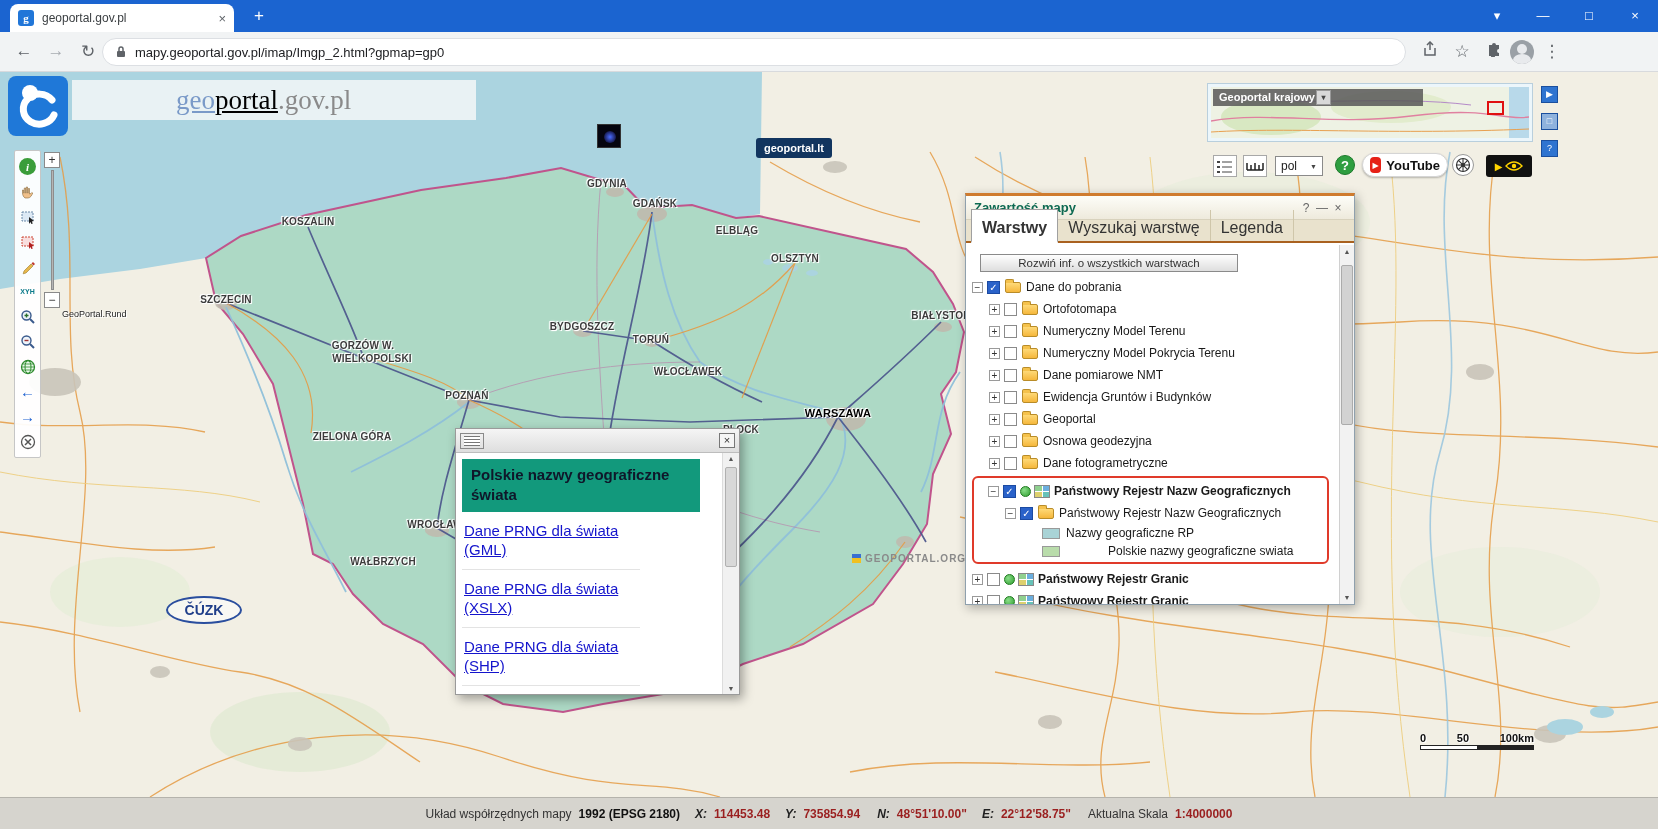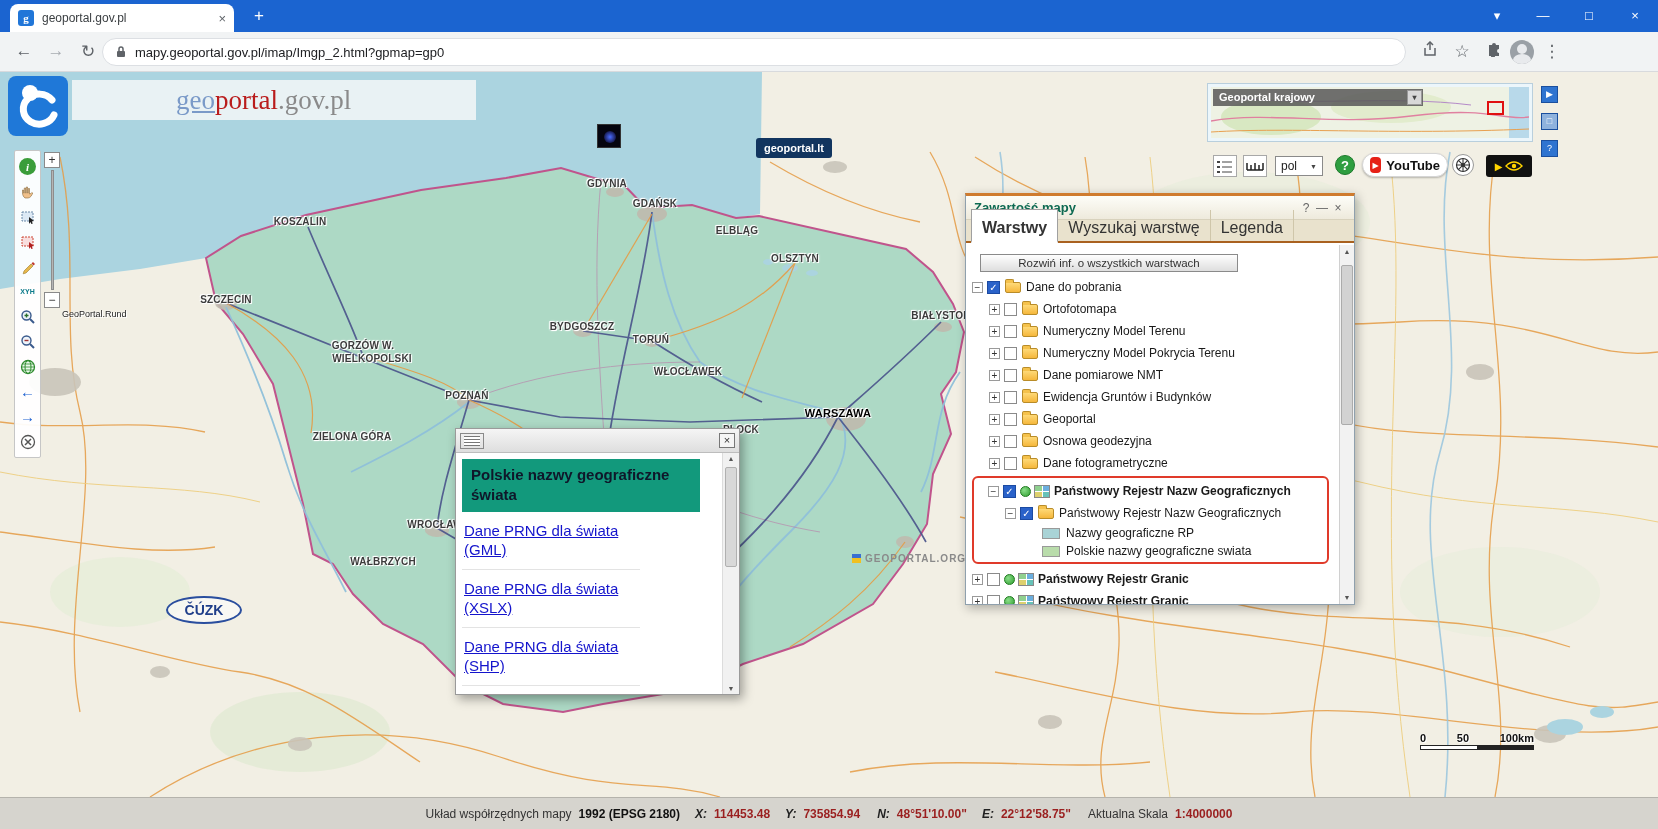--- a/index.html
+++ b/index.html
@@ -24,21 +24,21 @@
 .avatar b{position:absolute;left:3px;top:14px;width:18px;height:12px;border-radius:50%;background:#e8eaed}
 
 .map-area{position:absolute;left:0;top:72px;width:1658px;height:725px;overflow:hidden;background:#f2efe4}
 .city{position:absolute;transform:translate(-50%,-50%);font:700 10px "Liberation Sans",sans-serif;color:#3b3b3b;letter-spacing:.2px;white-space:nowrap;text-shadow:0 0 2px #fff,0 0 3px #fff,1px 1px 0 #fff,-1px -1px 0 #fff;pointer-events:none}
 .city.capital{font-size:11px;color:#000}
 
 .logo-box{position:absolute;left:8px;top:4px}
 .hdr-band{position:absolute;left:72px;top:8px;width:404px;height:40px;background:rgba(250,250,250,.78);display:flex;align-items:center;padding-left:104px}
 .logo-text{font-family:"Liberation Serif",serif;font-size:27px}
 .logo-text .p1{color:#7a9ac8;text-decoration:underline}
-.logo-text .p2{color:#b91c1c;}
+.logo-text .p2{color:#000000;text-decoration:underline}
 .logo-text .sfx{color:#8a8a8a}
 .menu-row{position:absolute;left:72px;top:48px;height:24px;display:flex;gap:3px;align-items:center;background:rgba(250,250,250,.6);padding:0 3px}
 .menu-item{background:#f2f2f2;border:1px solid #9a9a9a;padding:3px 7px;font:700 11px "Liberation Sans",sans-serif;color:#222}
 
 .ltools{position:absolute;left:14px;top:78px;width:27px;background:rgba(255,255,255,.94);border:1px solid #c6c6c6;border-radius:2px;display:flex;flex-direction:column;align-items:center;padding:3px 0}
 .lt{width:25px;height:25px;display:flex;align-items:center;justify-content:center}
 .info-circ{width:17px;height:17px;border-radius:50%;background:#3a9d3a;color:#fff;font:700 italic 11px "Liberation Serif",serif;display:flex;align-items:center;justify-content:center}
 .xyh{font:700 7px "Liberation Sans",sans-serif;color:#0a7a8a}
 .barrow{font-size:15px;color:#1b5fd0;font-weight:bold}
 
@@ -47,21 +47,21 @@
 .attrib{position:absolute;left:62px;top:237px;font-size:9px;color:#222;text-shadow:0 0 2px #fff,1px 1px 0 #fff}
 
 .marker-sq{position:absolute;left:597px;top:52px;width:24px;height:24px;background:#05050f;border:1px solid #333}
 .marker-sq i{position:absolute;left:6px;top:6px;width:12px;height:12px;border-radius:50%;background:radial-gradient(circle,#4a6cff 0%,#101038 80%)}
 .lt-pill{position:absolute;left:756px;top:66px;background:#12355f;color:#fff;font:700 11px "Liberation Sans",sans-serif;padding:4px 8px;border-radius:3px}
 .ua-label{position:absolute;left:852px;top:481px;font:700 10px "Liberation Sans",sans-serif;color:#8a8a8a;letter-spacing:1px;display:flex;gap:4px;align-items:center}
 .ua-ic{width:9px;height:9px;background:linear-gradient(#3a6fd0 50%,#f0c020 50%);flex:none}
 .cuzk{position:absolute;left:166px;top:524px;width:76px;height:28px;border:2px solid #2a4e9e;border-radius:50%;display:flex;align-items:center;justify-content:center;font:700 14px "Liberation Sans",sans-serif;color:#203f8a;background:rgba(255,255,255,.55)}
 
 .minimap{position:absolute;left:1208px;top:12px;width:324px;height:57px;border:3px solid rgba(235,245,252,.95);box-shadow:0 0 0 1px #b9cfdd;background:#eef2e4;overflow:hidden}
-.mm-strip{position:absolute;left:2px;top:2px;height:17px;width:210px;background:rgba(88,88,88,.85);color:#fff;font:700 11px "Liberation Sans",sans-serif;line-height:17px;padding-left:6px;display:flex;justify-content:space-between}
+.mm-strip{position:absolute;left:2px;top:2px;height:17px;width:210px;background:rgba(88,88,88,.85);color:#fff;font:700 11px "Liberation Sans",sans-serif;line-height:17px;padding-left:6px;display:flex;justify-content:flex-start}
 .mm-btn{width:15px;height:15px;background:#d8d8d8;border:1px solid #999;color:#444;font-size:8px;line-height:13px;text-align:center;margin:1px}
 .mm-marker{position:absolute;left:276px;top:14px;width:17px;height:14px;border:2px solid #e01010}
 
 .acc-btn{position:absolute;background:#fff;border:1px solid #a8a8a8;display:flex;align-items:center;justify-content:center}
 .lang-sel{position:absolute;left:1275px;top:84px;width:48px;height:20px;background:#fff;border:1px solid #8a8a8a;display:flex;align-items:center;justify-content:space-between;padding:0 5px;font-size:12px;color:#222}
 .lang-sel .dd{font-size:7px;color:#444}
 .help-btn{position:absolute;left:1335px;top:83px;width:20px;height:20px;border-radius:50%;background:#2e9e40;color:#fff;font:700 13px "Liberation Sans",sans-serif;display:flex;align-items:center;justify-content:center;border:1px solid #1d7a2c}
 .yt-btn{position:absolute;left:1362px;top:81px;width:86px;height:24px;background:#fff;border-radius:12px;border:1px solid #d5d5d5;box-shadow:0 1px 2px rgba(0,0,0,.25);display:flex;align-items:center;gap:5px;padding:0 7px}
 .yt-red{width:24px;height:16px;background:#e62117;border-radius:4px;color:#fff;font-size:8px;display:flex;align-items:center;justify-content:center}
 .yt-txt{font:700 13px "Liberation Sans",sans-serif;color:#111}
@@ -270,21 +270,21 @@
         <path d="M652 142 L583 259"></path>
         <path d="M795 191 C761 231 721 251 653 269"></path>
         <path d="M742 326 L795 191"></path>
         <path d="M905 470 C870 520 830 550 790 575"></path>
       </g>
     </svg>
 
     <div id="labels">
         <div class="city" style="left: 607px; top: 111px;">GDYNIA</div>
         <div class="city" style="left: 655px; top: 131px;">GDAŃSK</div>
-        <div class="city" style="left: 300px; top: 149px;">KOSZALIN</div>
+        <div class="city" style="left: 308px; top: 149px;">KOSZALIN</div>
         <div class="city" style="left: 737px; top: 158px;">ELBLĄG</div>
         <div class="city" style="left: 795px; top: 186px;">OLSZTYN</div>
         <div class="city" style="left: 226px; top: 227px;">SZCZECIN</div>
         <div class="city" style="left: 941px; top: 243px;">BIAŁYSTOK</div>
         <div class="city" style="left: 582px; top: 254px;">BYDGOSZCZ</div>
         <div class="city" style="left: 651px; top: 267px;">TORUŃ</div>
         <div class="city" style="left: 363px; top: 273px;">GORZÓW W.</div>
         <div class="city" style="left: 372px; top: 286px;">WIELKOPOLSKI</div>
         <div class="city" style="left: 688px; top: 299px;">WŁOCŁAWEK</div>
         <div class="city" style="left: 741px; top: 321px; margin-top: 36px;">PŁOCK</div>
@@ -556,21 +556,21 @@
               <div class="trow" style="padding-left: 23px;">
                 <span class="exp">−</span>
                 <span class="chk on">✓</span>
                 <span class="fold"></span>
                 <span class="tlabel">Państwowy Rejestr Nazw Geograficznych</span>
               </div>
               <div class="trow s" style="padding-left: 40px;">
                 <span class="swatch" style="background: rgb(169, 211, 214);"></span>
                 <span class="tlabel">Nazwy geograficzne RP</span>
               </div>
-              <div class="trow s" style="padding-left: 40px;">
+              <div class="trow s" style="padding-left: 40px; gap: 42px;">
                 <span class="swatch" style="background: rgb(185, 220, 171);"></span>
                 <span class="tlabel">Polskie nazwy geograficzne swiata</span>
               </div>
             </div>
             <div class="trow b" style="padding-left: 6px;">
               <span class="exp">+</span>
               <span class="chk"></span>
               <span class="gdot"></span>
               <span class="licon">
                 <i class="q1"></i>

